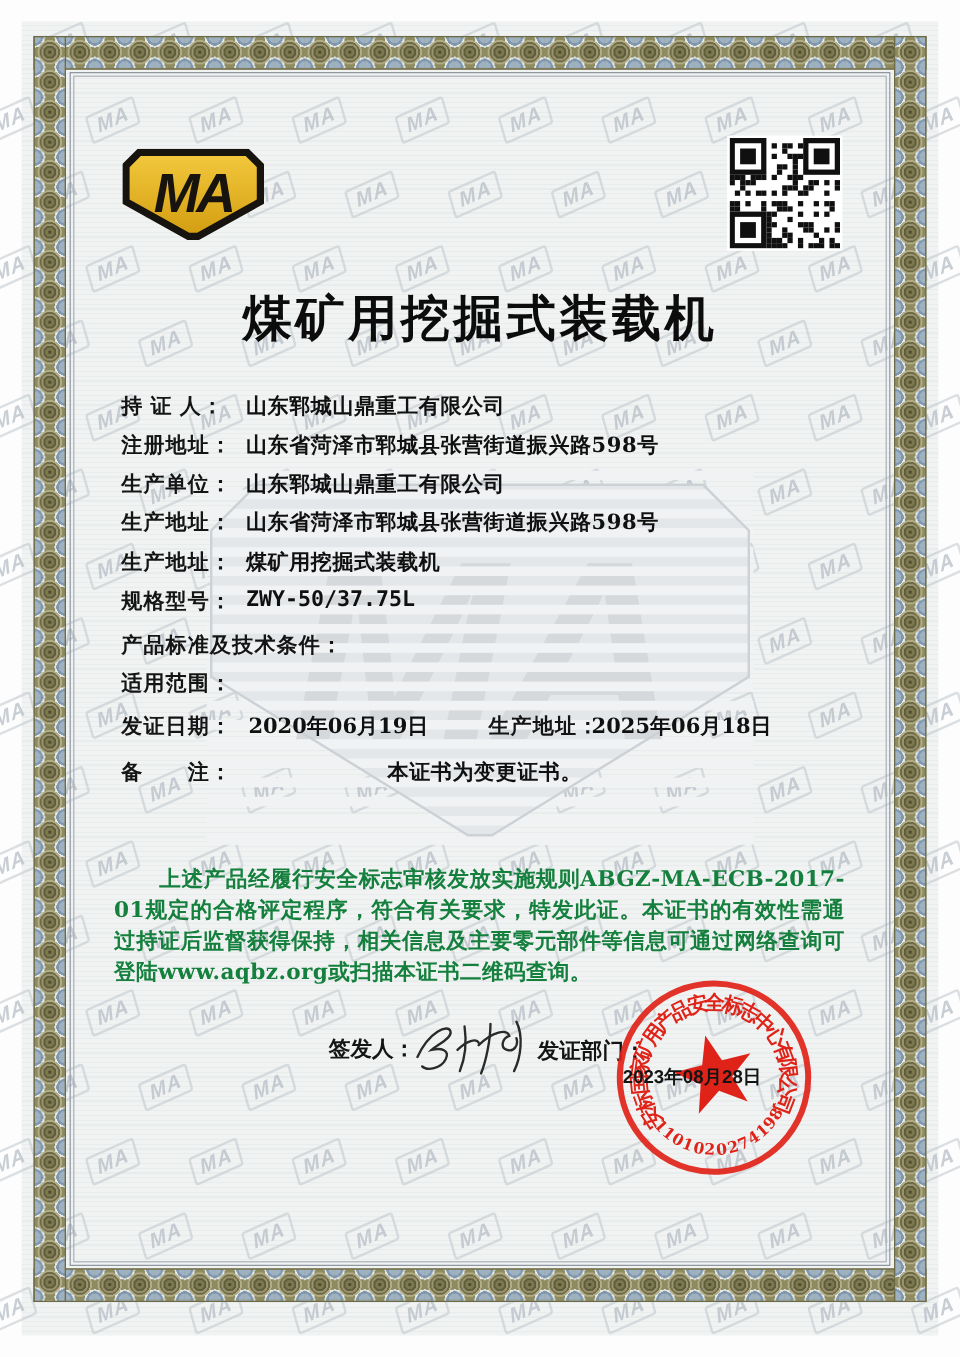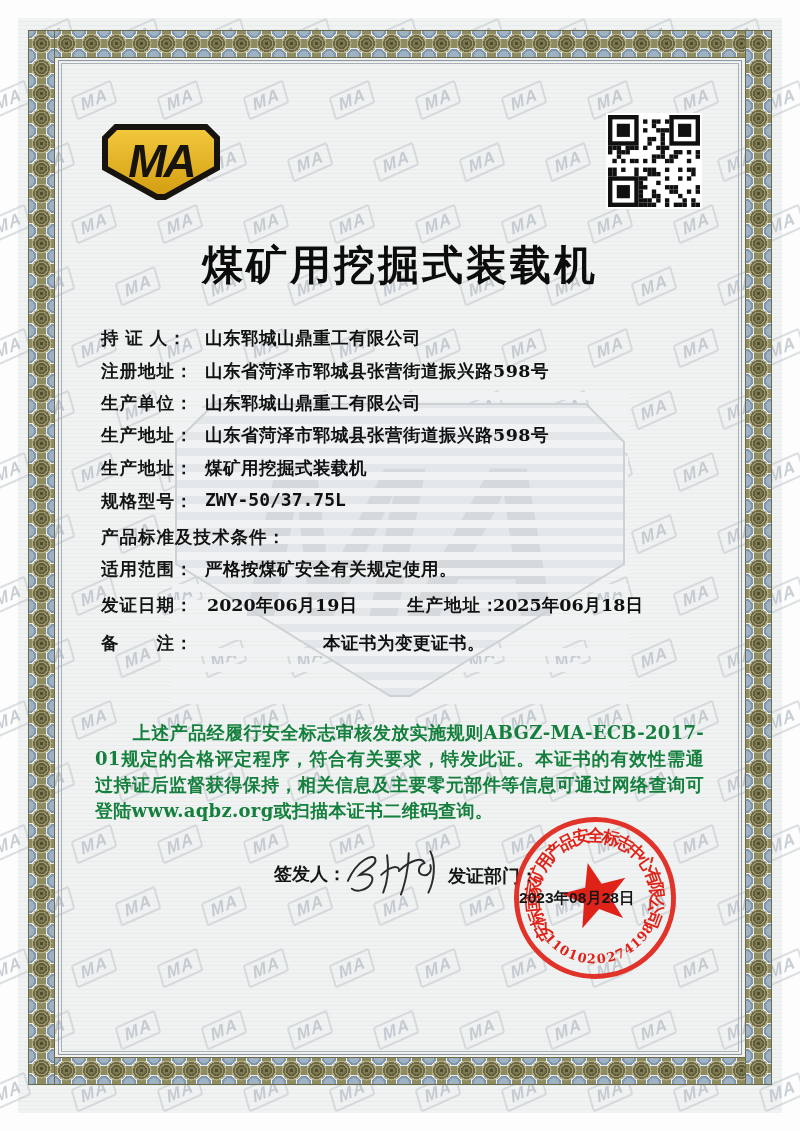--- a/index.html
+++ b/index.html
@@ -442,21 +442,20 @@
   </div>
   <div class="row r5">
     <span class="lbl">规格型号：</span>
     <span class="val mono">ZWY-50/37.75L</span>
   </div>
   <div class="row r6 wide">
     <span class="lbl">产品标准及技术条件：</span>
   </div>
   <div class="row r7">
     <span class="lbl">适用范围：</span>
-    <span class="val">严格按煤矿安全有关规定使用。</span>
   </div>
 
   <div class="dates">
     <span class="lbl" style="left:0">发证日期：</span>
     <span class="val" style="left:106px">2020年06月19日</span>
     <span class="lbl" style="left:306px">生产地址：</span>
     <span class="val" style="left:392px">2025年06月18日</span>
   </div>
 
   <div class="row remark">

